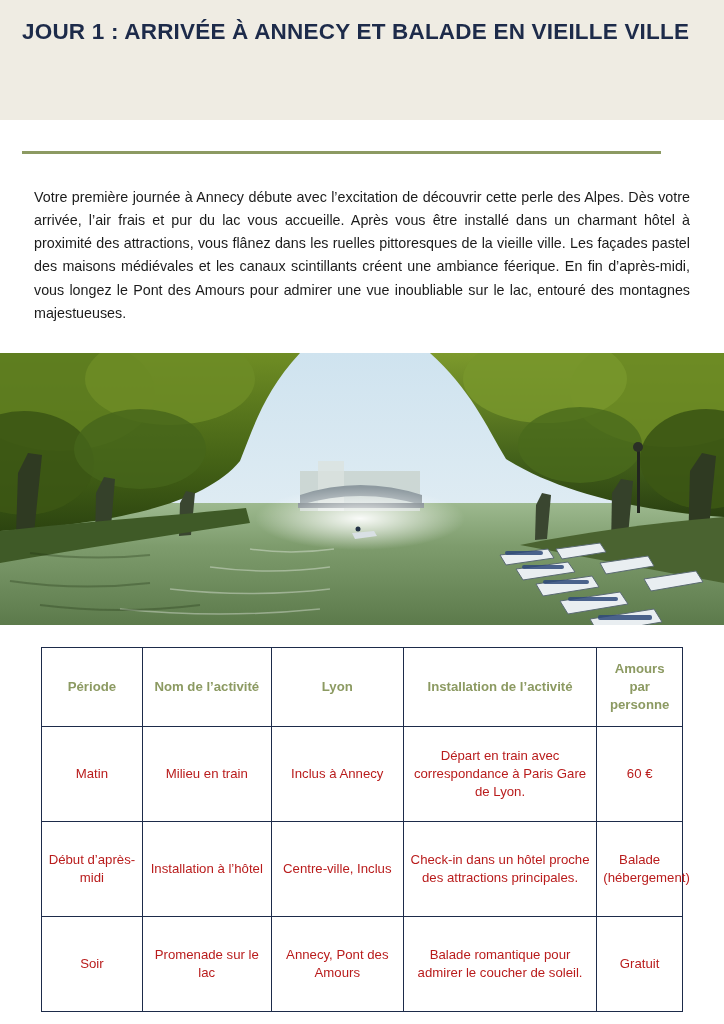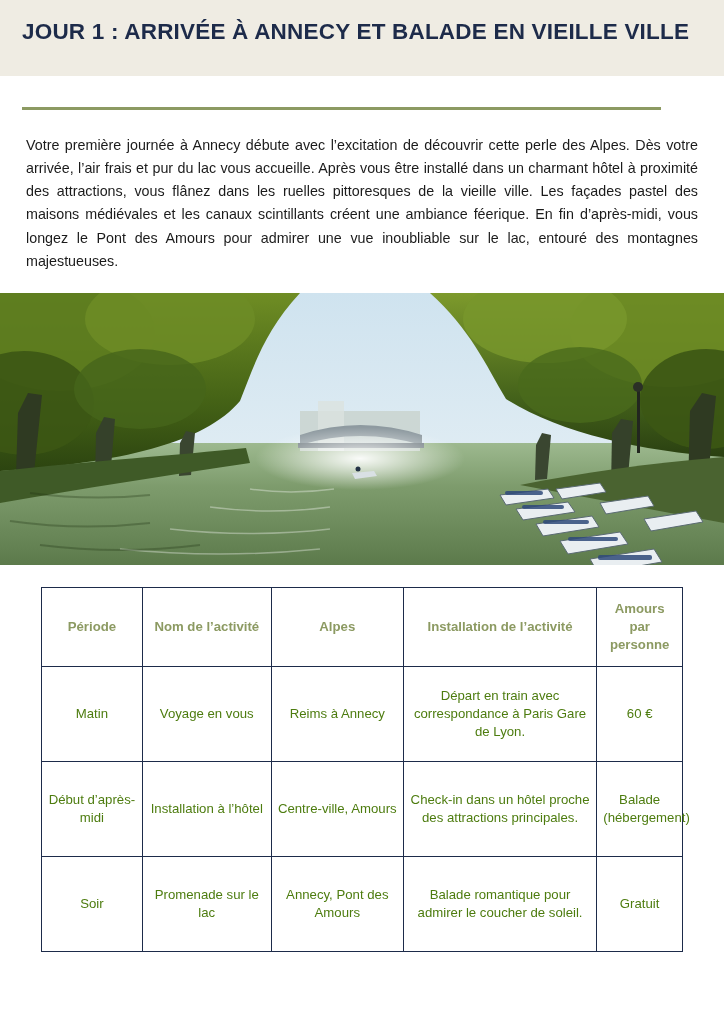--- a/index.html
+++ b/index.html
@@ -17,21 +17,21 @@
     position: relative;
     width: 724px;
     height: 1024px;
     background: #ffffff;
   }
 
   
   .header {
     background: #efece3;
     padding: 18px 22px 0 22px;
-    height: 76px;
+    height: 120px;
     box-sizing: border-box;
   }
   .header-title {
     font-size: 22.5px;
     font-weight: bold;
     color: #1d2b4a;
     letter-spacing: 0.2px;
     line-height: 1.2;
     white-space: nowrap;
   }
@@ -42,21 +42,21 @@
     width: 639px;
     margin-left: 22px;
   }
 
   
   .intro {
     padding: 24px 26px 20px 26px;
     box-sizing: border-box;
   }
   .intro p {
-    margin: 0;
+    margin: 8px;
     font-size: 14.3px;
     line-height: 1.62;
     color: #1b1b1b;
     text-align: justify;
     text-justify: inter-word;
   }
 
   
   .photo {
     position: relative;
@@ -77,21 +77,21 @@
     width: 642px;
     table-layout: fixed;
   }
   table.schedule th, table.schedule td {
     border: 1px solid #1d2b4a;
     text-align: center;
     vertical-align: middle;
     padding: 8px 6px;
     font-size: 13.2px;
     line-height: 1.35;
-    color: #4d7c0f;
+    color: #b91c1c;
   }
   table.schedule th {
     color: #8c9a62;
     font-weight: bold;
     height: 62px;
   }
   table.schedule td { height: 78px; }
   col.c1 { width: 100px; }
   col.c2 { width: 128px; }
   col.c3 { width: 131px; }
@@ -220,37 +220,37 @@
         <col class="c1">
           <col class="c2">
           <col class="c3">
           <col class="c4">
           <col class="c5">
       </colgroup>
       <thead>
         <tr>
           <th>Période</th>
           <th>Nom de l’activité</th>
-          <th>Alpes</th>
+          <th>Lyon</th>
           <th>Installation de l’activité</th>
           <th>Amours par personne</th>
         </tr>
       </thead>
       <tbody>
         <tr>
           <td>Matin</td>
-          <td>Voyage en vous</td>
-          <td>Reims à Annecy</td>
+          <td>Milieu en train</td>
+          <td>Inclus à Annecy</td>
           <td>Départ en train avec correspondance à Paris Gare de Lyon.</td>
           <td>60 €</td>
         </tr>
         <tr>
           <td>Début d’après-midi</td>
           <td>Installation à l’hôtel</td>
-          <td>Centre-ville, Amours</td>
+          <td>Centre-ville, Inclus</td>
           <td>Check-in dans un hôtel proche des attractions principales.</td>
           <td>Balade (hébergement)</td>
         </tr>
         <tr>
           <td>Soir</td>
           <td>Promenade sur le lac</td>
           <td>Annecy, Pont des Amours</td>
           <td>Balade romantique pour admirer le coucher de soleil.</td>
           <td>Gratuit</td>
         </tr>

